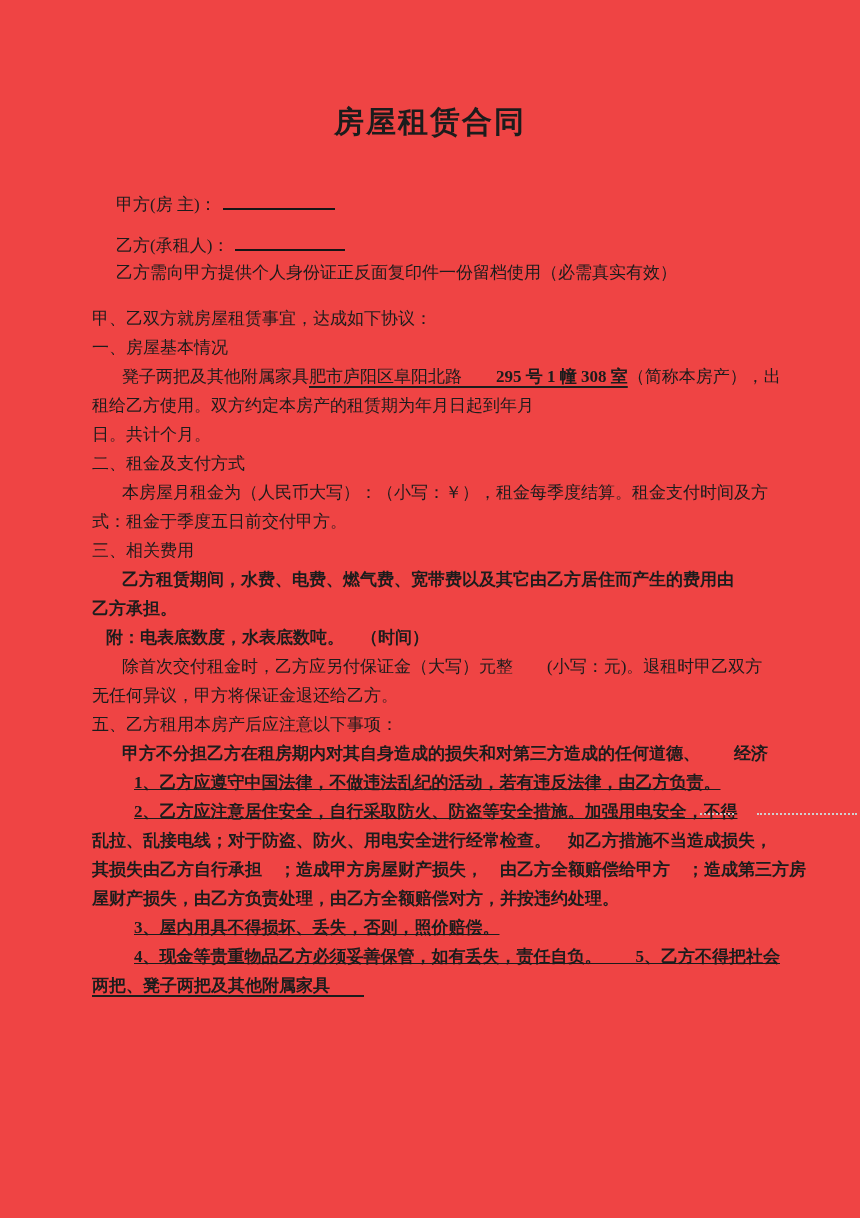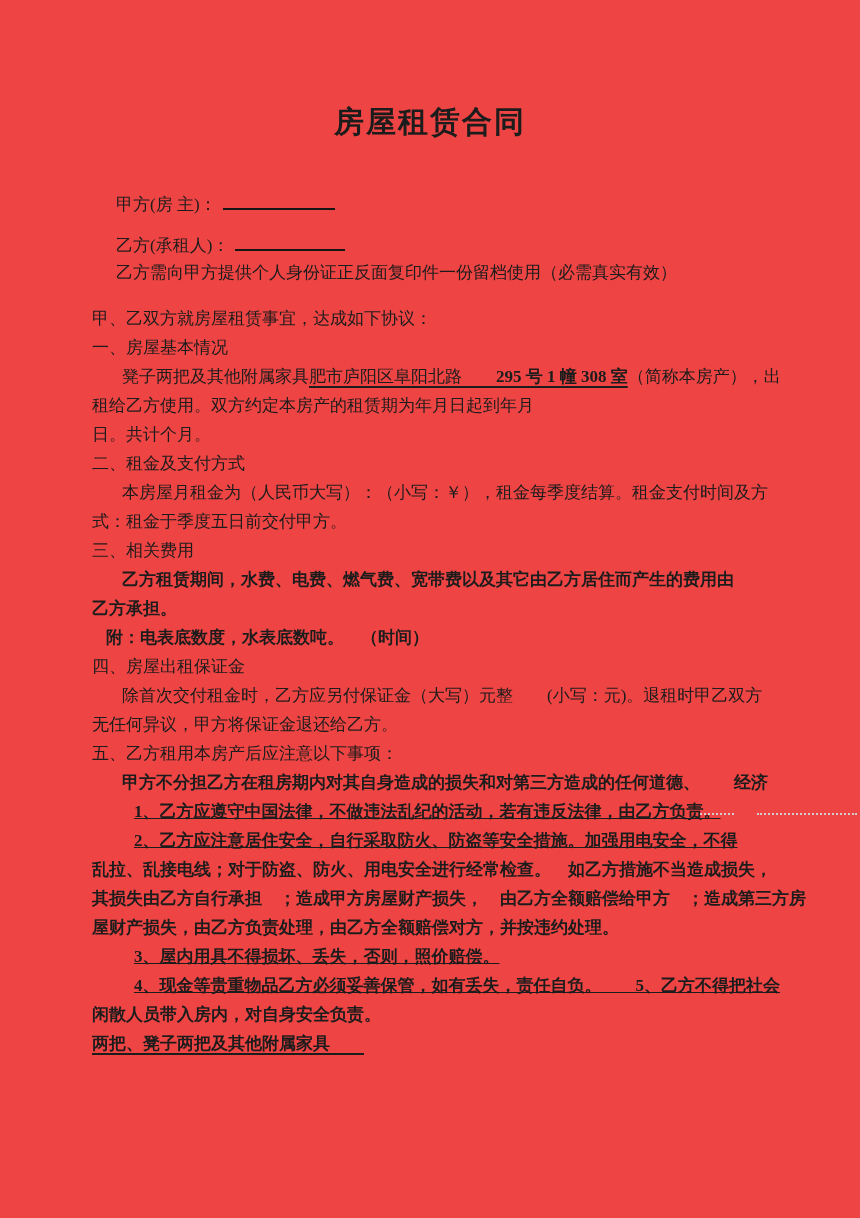--- a/index.html
+++ b/index.html
@@ -76,32 +76,30 @@
       <div class="line indent-2"><span class="">凳子两把及其他附属家具</span><span class="u">肥市庐阳区阜阳北路　　</span><span class="b u">295 号 1 幢 308 室</span><span class="">（简称本房产），出</span></div>
       <div class="line indent-0"><span class="">租给乙方使用。双方约定本房产的租赁期为年月日起到年月</span></div>
       <div class="line indent-0"><span class="">日。共计个月。</span></div>
       <div class="line indent-0"><span class="">二、租金及支付方式</span></div>
       <div class="line indent-2"><span class="">本房屋月租金为（人民币大写）：（小写：￥），租金每季度结算。租金支付时间及方</span></div>
       <div class="line indent-0"><span class="">式：租金于季度五日前交付甲方。</span></div>
       <div class="line indent-0"><span class="">三、相关费用</span></div>
       <div class="line indent-2"><span class="b ">乙方租赁期间，水费、电费、燃气费、宽带费以及其它由乙方居住而产生的费用由</span></div>
       <div class="line indent-0"><span class="b ">乙方承担。</span></div>
       <div class="line indent-1"><span class="b ">附：电表底数度，水表底数吨。　（时间）</span></div>
-      <div class="line indent-0"><span class="">四、房屋出租保证金</span></div>
       <div class="line indent-2"><span class="">除首次交付租金时，乙方应另付保证金（大写）元整　　(小写：元)。退租时甲乙双方</span></div>
       <div class="line indent-0"><span class="">无任何异议，甲方将保证金退还给乙方。</span></div>
       <div class="line indent-0"><span class="">五、乙方租用本房产后应注意以下事项：</span></div>
       <div class="line indent-2"><span class="b ">甲方不分担乙方在租房期内对其自身造成的损失和对第三方造成的任何道德、　　经济</span></div>
       <div class="line indent-3"><span class="b ">1、乙方应遵守中国法律，不做违法乱纪的活动，若有违反法律，由乙方负责。</span></div>
       <div class="line indent-3"><span class="b ">2、乙方应注意居住安全，自行采取防火、防盗等安全措施。加强用电安全，不得</span></div>
       <div class="line indent-0"><span class="b ">乱拉、乱接电线；对于防盗、防火、用电安全进行经常检查。　如乙方措施不当造成损失，</span></div>
       <div class="line indent-0"><span class="b ">其损失由乙方自行承担　；造成甲方房屋财产损失，　由乙方全额赔偿给甲方　；造成第三方房</span></div>
       <div class="line indent-0"><span class="b ">屋财产损失，由乙方负责处理，由乙方全额赔偿对方，并按违约处理。</span></div>
       <div class="line indent-3"><span class="b ">3、屋内用具不得损坏、丢失，否则，照价赔偿。</span></div>
       <div class="line indent-3"><span class="b ">4、现金等贵重物品乙方必须妥善保管，如有丢失，责任自负。　　5、乙方不得把社会</span></div>
-      <div class="line indent-0"><span class="b ">闲散人员带入房内，对自身安全负责。</span></div>
       <div class="line indent-0"><span class="b u">两把、凳子两把及其他附属家具　　</span></div>
     </div>
 
   <div class="artifact-dash dash-1"></div>
   <div class="artifact-dash dash-2"></div>
 
 </div>
 
 </body></html>

